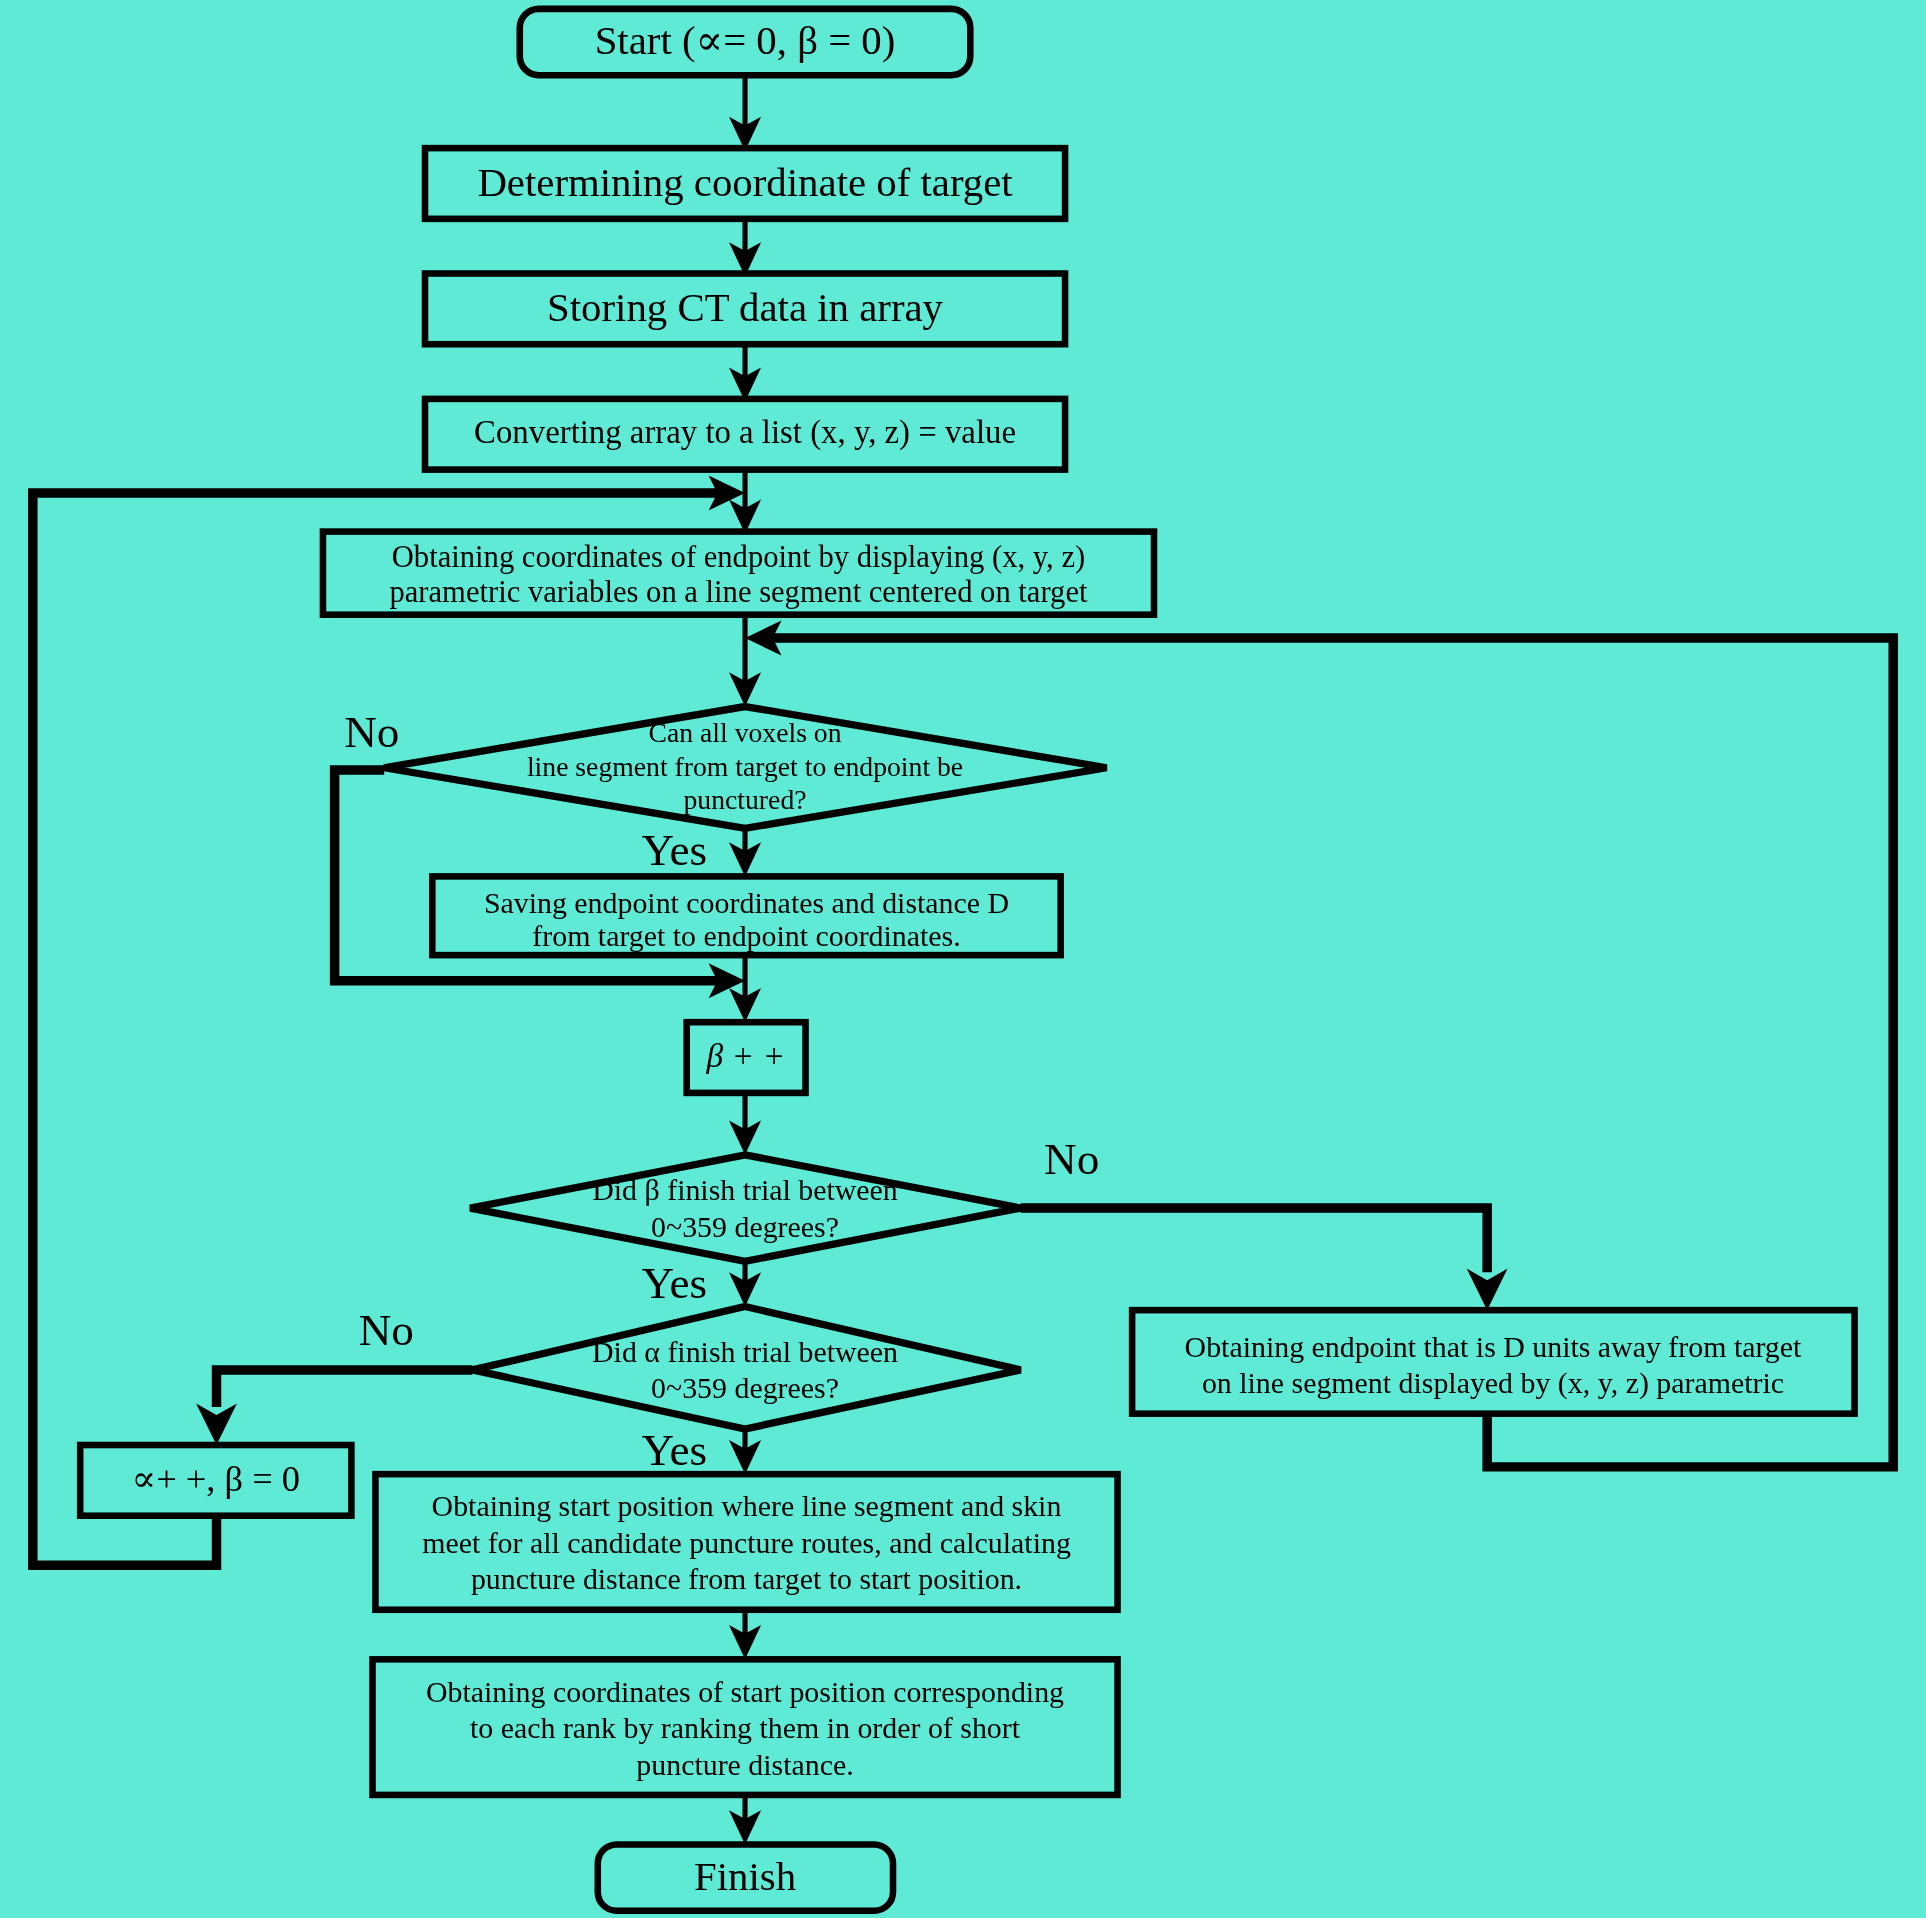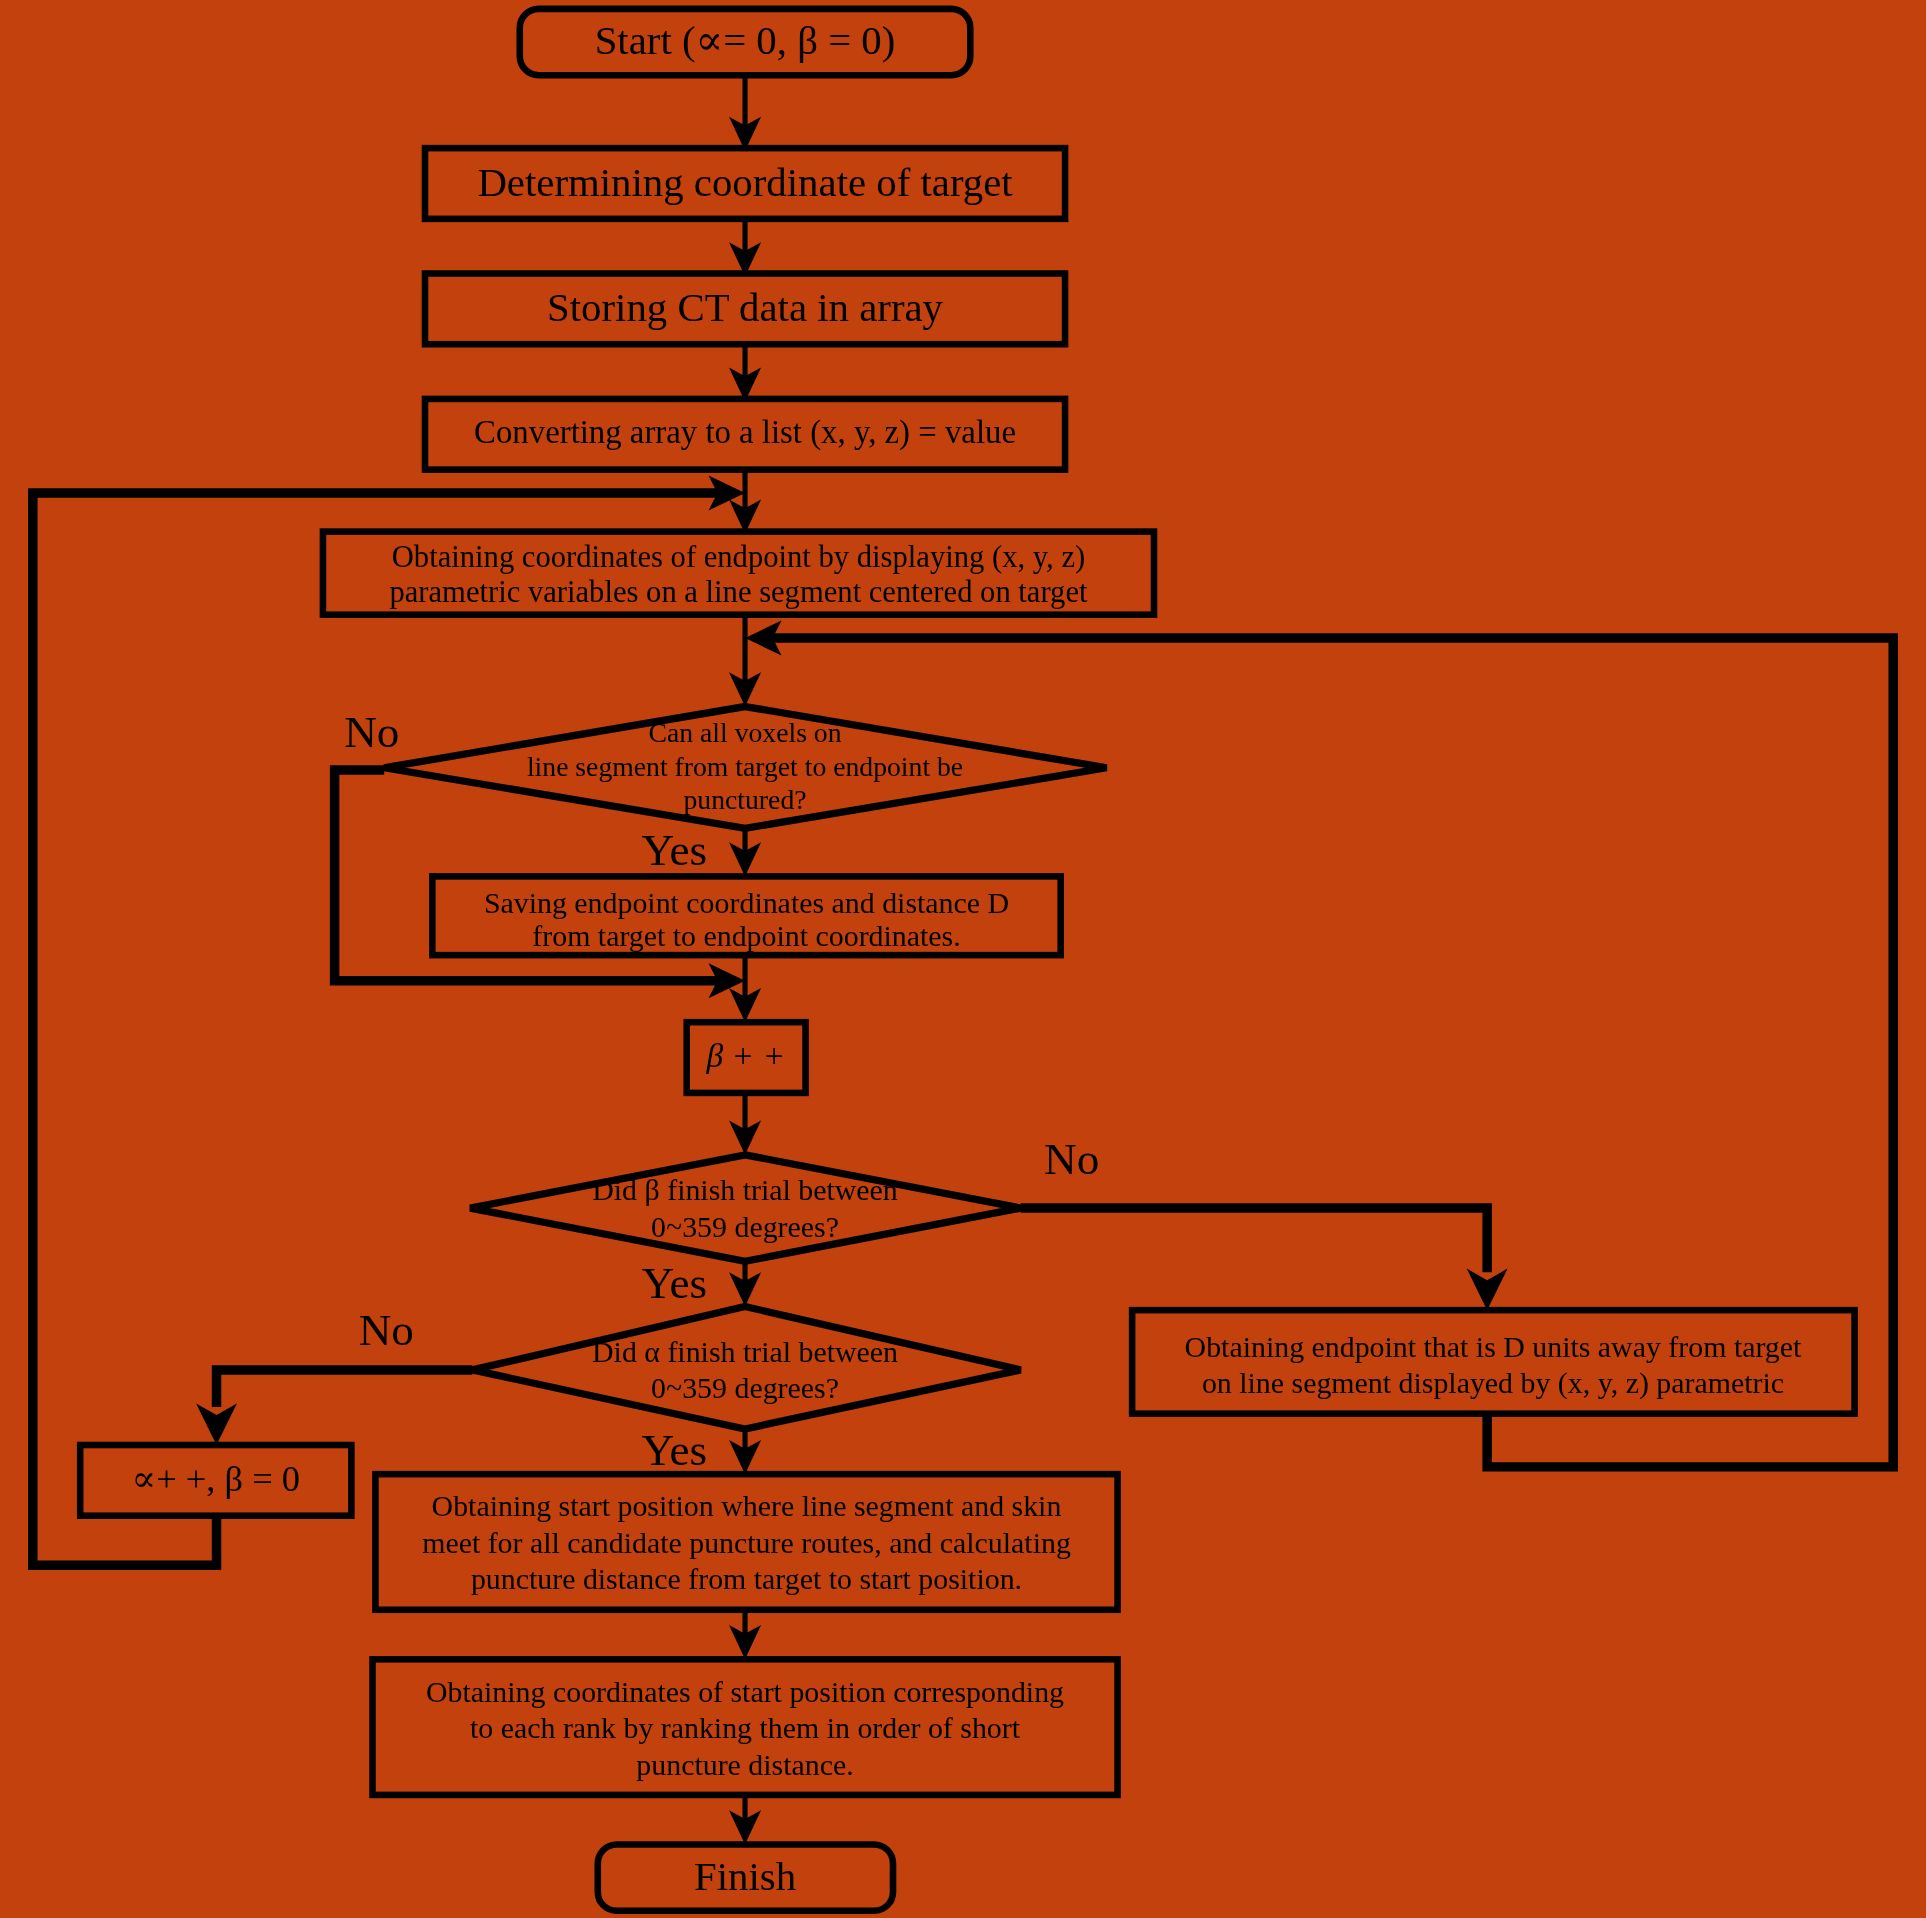--- a/index.html
+++ b/index.html
@@ -4,21 +4,21 @@
 <style>
   html, body {
     margin: 0;
     padding: 0;
     background: #ffffff;
   }
   #chart-root {
     position: relative;
     width: 1926px;
     height: 1919px;
-    background: #c2410c;
+    background: #5eead4;
     font-family: "Liberation Serif", "DejaVu Serif", serif;
   }
   svg.flow {
     position: absolute;
     left: 0;
     top: 0;
     width: 1926px;
     height: 1919px;
     display: block;
   }

